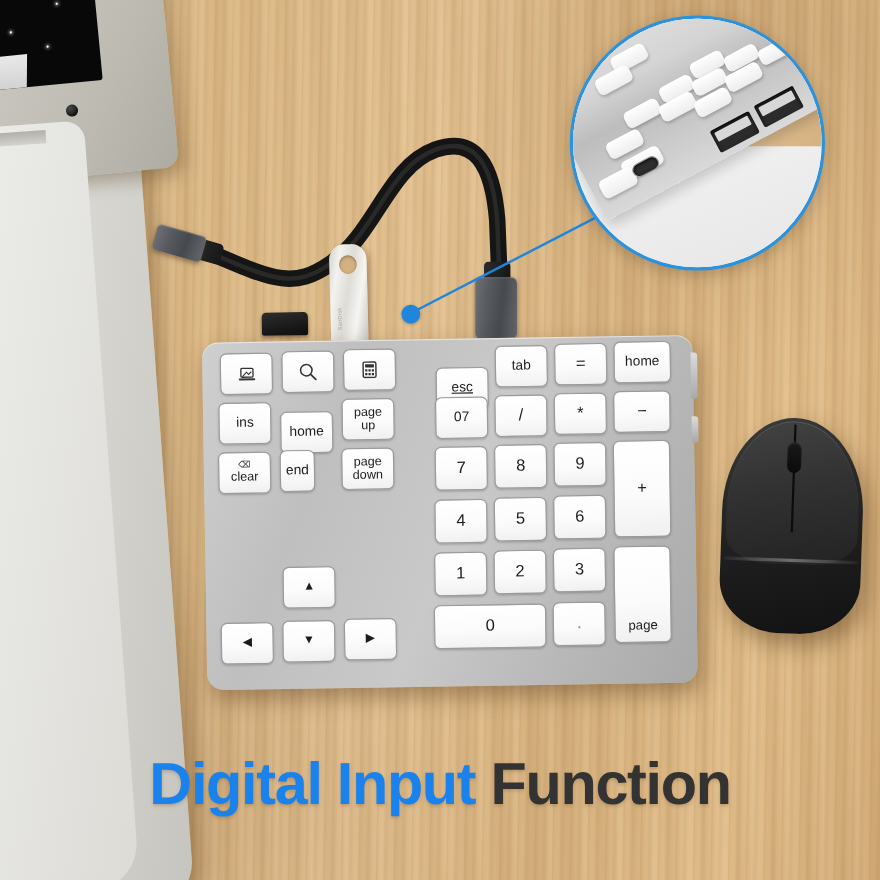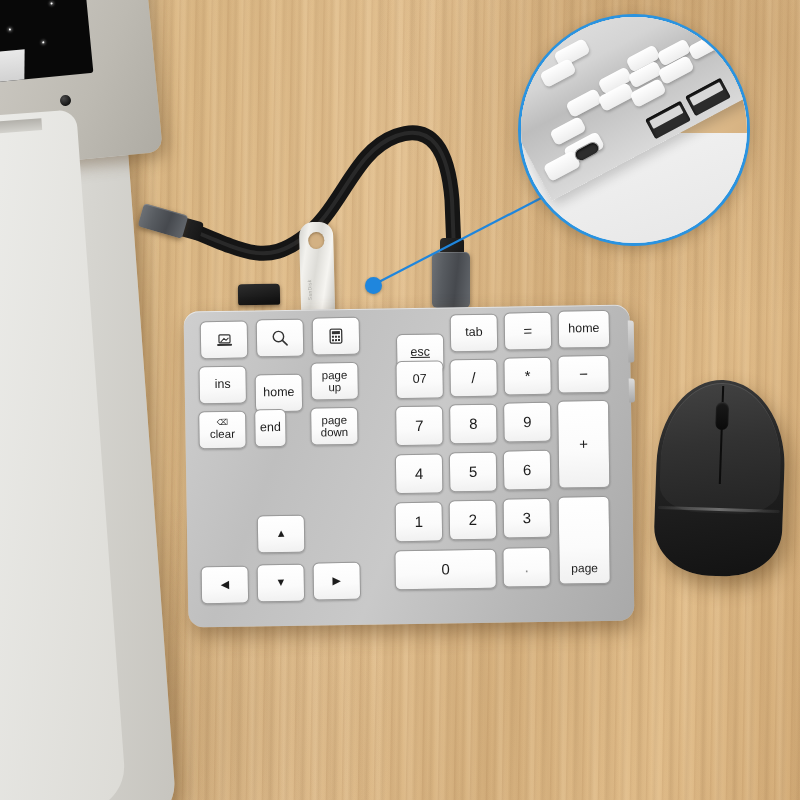--- a/index.html
+++ b/index.html
@@ -554,14 +554,18 @@
   <div class="leader-dot"></div>
 
   <div class="mouse">
     <div class="top"></div>
     <div class="split"></div>
     <div class="wheel"></div>
     <div class="seam"></div>
   </div>
 
 
+  <div class="bottom-caption">
+    <span class="accent">Digital Input</span>
+    <span class="dark">Function</span>
+  </div>
 
 </div>
 
 </body></html>

